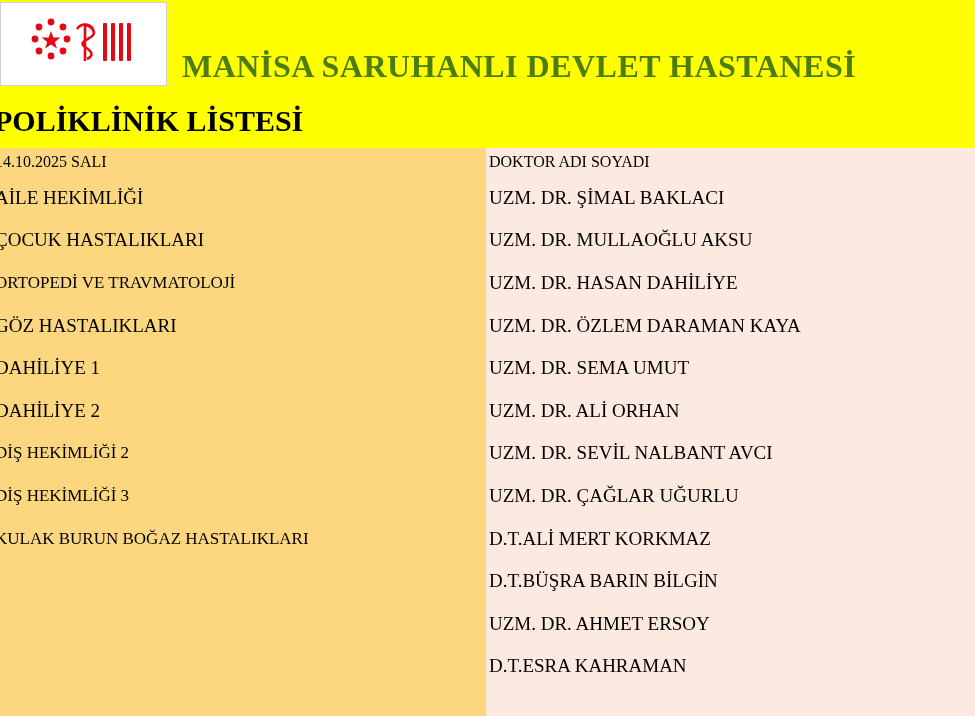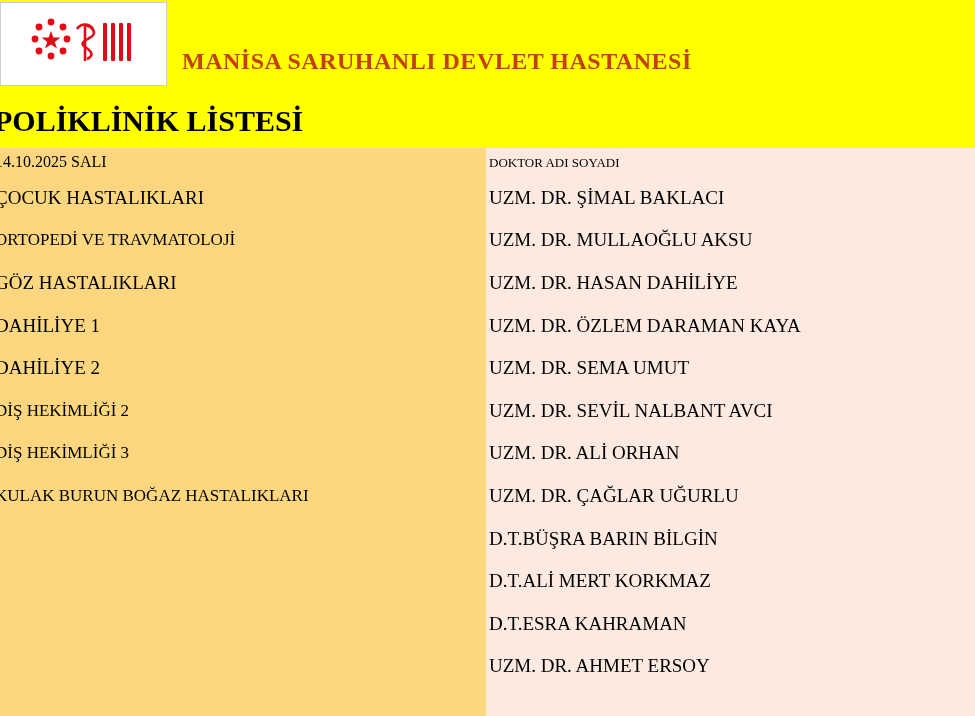--- a/index.html
+++ b/index.html
@@ -43,24 +43,24 @@
     align-items: center;
     justify-content: center;
   }
   .logo-svg { display: block; }
 
   .header-title-1 {
     position: absolute;
     left: 182px;
     top: 48px;
     width: 793px;
-    font-size: 24px;
+    font-size: 32px;
     font-weight: bold;
     letter-spacing: 0.5px;
-    color: #c2410c;
+    color: #4d7c0f;
     text-align: justify;
     white-space: nowrap;
   }
   .header-title-1 .spread {
     display: inline-block;
     width: 100%;
     text-align: justify;
   }
   .header-title-1 .spread::after {
     content: "";
@@ -113,21 +113,21 @@
     white-space: nowrap;
     line-height: 1;
   }
   .col-left .cell-text {
     margin-left: -5px;
   }
   .col-right .cell-text {
     margin-left: 3px;
   }
   .row.head .cell-text {
-    font-size: 13px;
+    font-size: 16px;
   }
   .row.head.left .cell-text {
     font-size: 16px;
   }
   .row.small .cell-text {
     font-size: 17px;
   }
   .row.smaller .cell-text {
     font-size: 16px;
   }
@@ -175,20 +175,23 @@
     <div class="header-title-2">POLİKLİNİK LİSTESİ</div>
   </div>
 
   <div class="table">
 
     <div class="col-left">
       <div class="row head left">
         <span class="cell-text">14.10.2025 SALI</span>
       </div>
       <div class="row">
+        <span class="cell-text">AİLE HEKİMLİĞİ</span>
+      </div>
+      <div class="row">
         <span class="cell-text">ÇOCUK HASTALIKLARI</span>
       </div>
       <div class="row small">
         <span class="cell-text">ORTOPEDİ VE TRAVMATOLOJİ</span>
       </div>
       <div class="row">
         <span class="cell-text">GÖZ HASTALIKLARI</span>
       </div>
       <div class="row">
         <span class="cell-text">DAHİLİYE 1</span>
@@ -220,36 +223,36 @@
       <div class="row">
         <span class="cell-text">UZM. DR. HASAN DAHİLİYE</span>
       </div>
       <div class="row">
         <span class="cell-text">UZM. DR. ÖZLEM DARAMAN KAYA</span>
       </div>
       <div class="row">
         <span class="cell-text">UZM. DR. SEMA UMUT</span>
       </div>
       <div class="row">
+        <span class="cell-text">UZM. DR. ALİ ORHAN</span>
+      </div>
+      <div class="row">
         <span class="cell-text">UZM. DR. SEVİL NALBANT AVCI</span>
       </div>
       <div class="row">
-        <span class="cell-text">UZM. DR. ALİ ORHAN</span>
-      </div>
-      <div class="row">
         <span class="cell-text">UZM. DR. ÇAĞLAR UĞURLU</span>
       </div>
       <div class="row">
+        <span class="cell-text">D.T.ALİ MERT KORKMAZ</span>
+      </div>
+      <div class="row">
         <span class="cell-text">D.T.BÜŞRA BARIN BİLGİN</span>
       </div>
       <div class="row">
-        <span class="cell-text">D.T.ALİ MERT KORKMAZ</span>
+        <span class="cell-text">UZM. DR. AHMET ERSOY</span>
       </div>
       <div class="row">
         <span class="cell-text">D.T.ESRA KAHRAMAN</span>
-      </div>
-      <div class="row">
-        <span class="cell-text">UZM. DR. AHMET ERSOY</span>
       </div>
     </div>
 
   </div>
 </div>
 
 </body></html>

